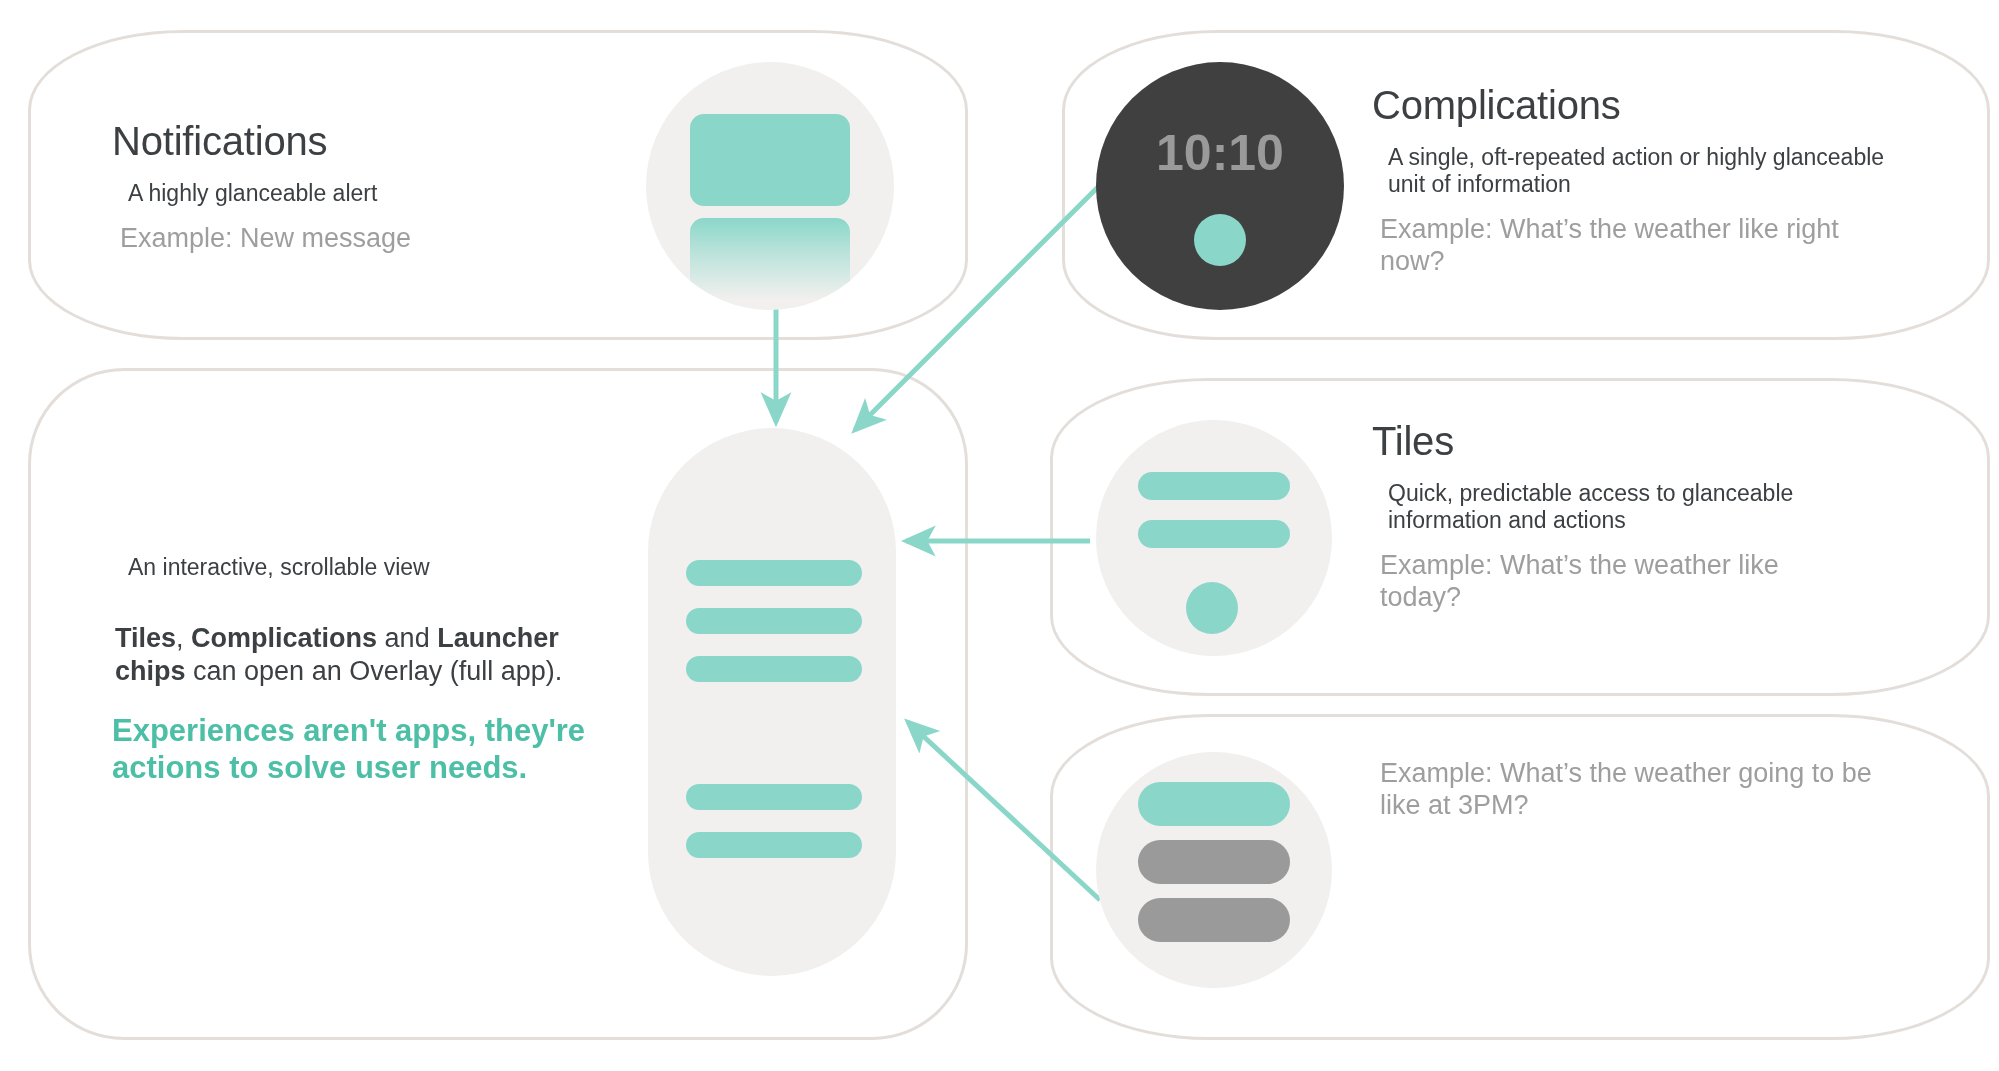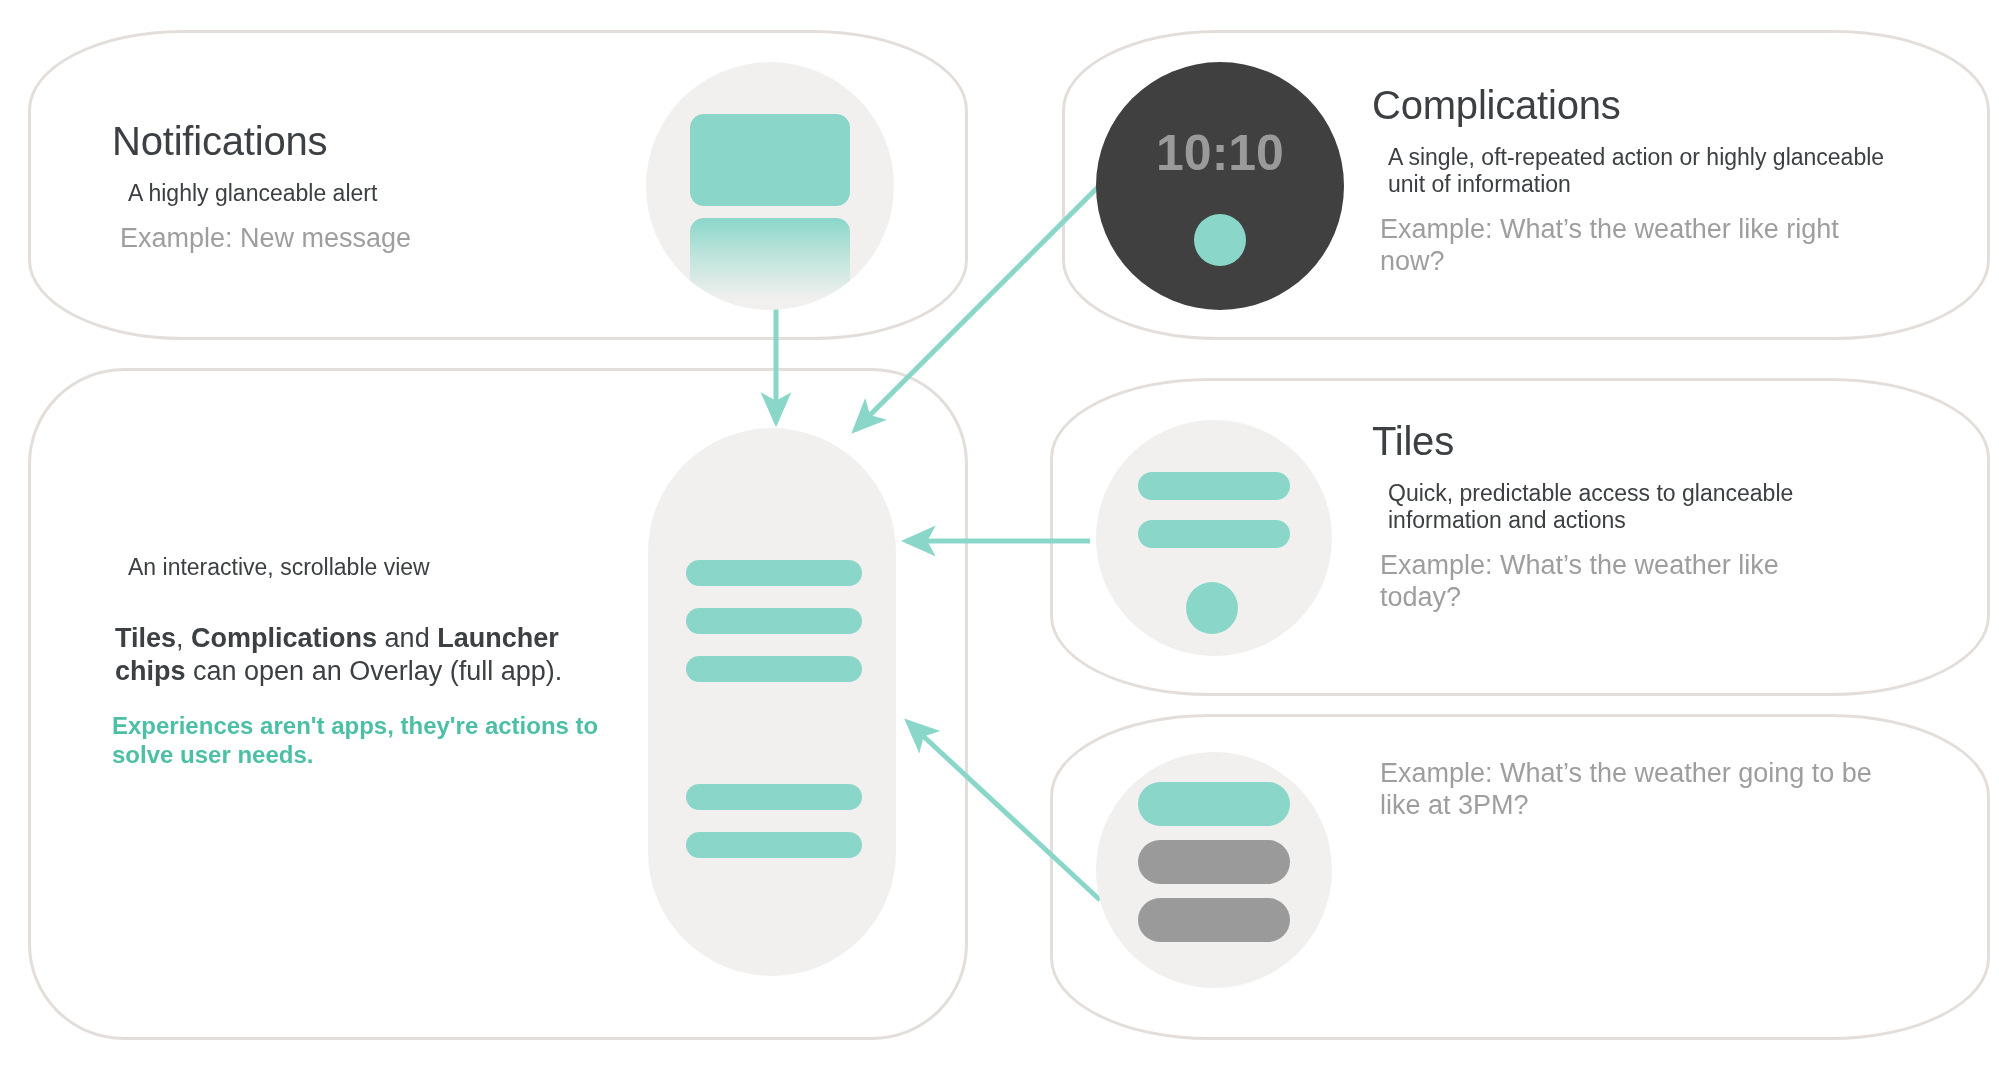--- a/index.html
+++ b/index.html
@@ -66,21 +66,21 @@
     color: #9E9E9E;
     font-size: 27px;
     font-weight: 400;
     line-height: 1.18;
     margin: 8px;
   }
   .para-strong { color: #3C4043; font-size: 27px; line-height: 1.2; margin: 3px; }
   .para-strong b { font-weight: 700; }
   .accent-text {
     color: #4CBFA6;
-    font-size: 24px;
+    font-size: 31px;
     font-weight: 700;
     line-height: 1.2;
     margin: 0;
   }
 
   #txt-notifications { left: 112px; top: 118px; width: 520px; }
   #txt-complications { left: 1372px; top: 82px; width: 530px; }
   #txt-overlays      { left: 112px; top: 538px; width: 520px; }
   #txt-tiles         { left: 1372px; top: 418px; width: 500px; }
   #txt-launcher      { left: 1372px; top: 750px; width: 530px; }

